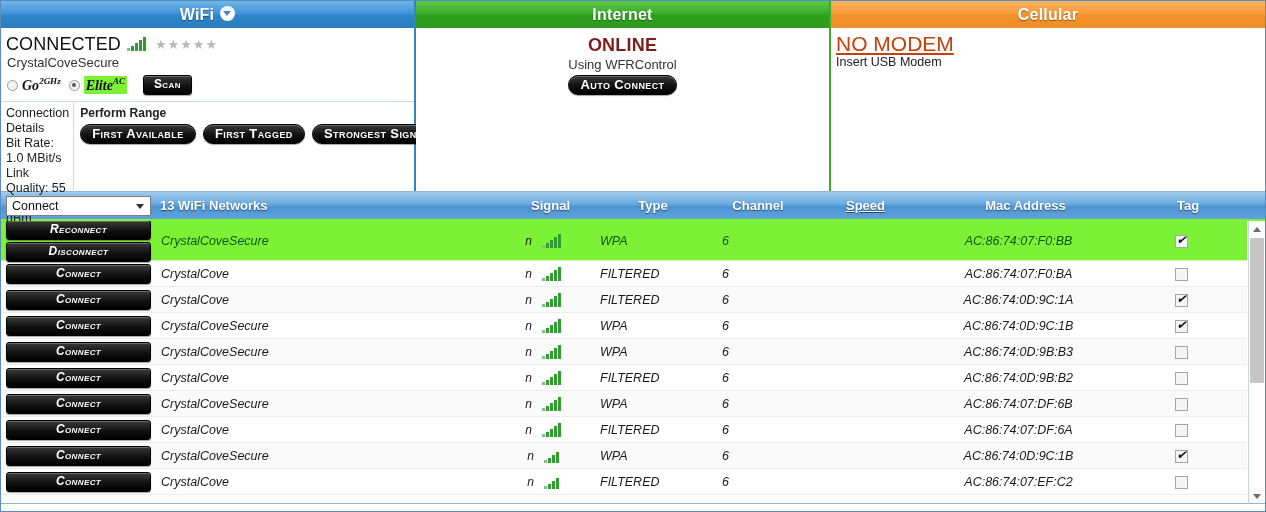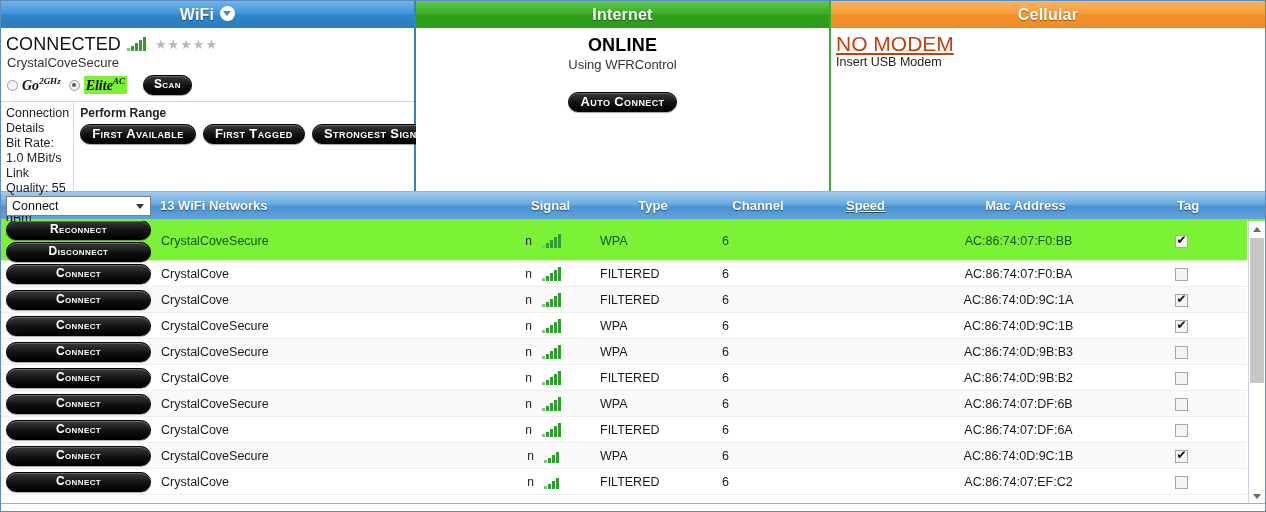--- a/index.html
+++ b/index.html
@@ -148,21 +148,21 @@
     font-weight: bold;
     font-size: 13px;
     letter-spacing: .4px;
     padding: 2px 11px 3px 11px;
     line-height: 13px;
     text-align: center;
     cursor: pointer;
     white-space: nowrap;
     user-select: none;
   }
-  .pill.small { font-size: 12px; padding: 2px 10px 3px 10px; border-radius: 10px; }
+  .pill.small { font-size: 12px; padding: 2px 10px 3px 10px; border-radius: 3px; }
 
   .wifi-lower {
     display: flex;
     margin-top: 4px;
     border-top: 1px solid #cfd9e2;
     height: 91px;
   }
   .conn-details {
     width: 144px;
     padding: 4px 4px 0 5px;
@@ -178,25 +178,25 @@
   }
   .perform .title { font-weight: bold; font-size: 12px; color: #222; }
   .range-row { margin-top: 4px; white-space: nowrap; }
   .range-row .pill { margin-right: 4px; }
 
   
   .internet-body { padding: 7px 0 0 0; text-align: center; }
   .online {
     font-size: 18px;
     font-weight: bold;
-    color: #000000;
+    color: #7f1d1d;
     letter-spacing: .2px;
   }
   .using { font-size: 13px; color: #333; margin-top: 1px; }
-  .internet-btn-wrap { margin-top: 20px; }
+  .internet-btn-wrap { margin-top: 3px; }
 
   
   .cell-body { padding: 6px 0 0 5px; }
   .nomodem { font-size: 21px; color: #c2410c; line-height: 20px; text-decoration: underline; }
   .insert { font-size: 12.5px; color: #222; margin-top: 1px; }
 
   
   .table-head {
     display: flex;
     align-items: center;
@@ -247,20 +247,21 @@
   .table-head .c-mac,
   .table-head .c-tag { text-align: center; padding-left: 0; }
   .table-head .c-chan { width: 110px; flex: 0 0 110px; }
 
   .table-body-wrap {
     position: relative;
     height: 283px;
     overflow: hidden;
     background: #fff;
     border-bottom: 1px solid #8fb4d6;
+    font-style: italic;
   }
   .rows { width: 1246px; }
   .row {
     display: flex;
     align-items: center;
     height: 26px;
     border-bottom: 1px solid #ededed;
     font-size: 12.5px;
     color: #1a1a1a;
   }

